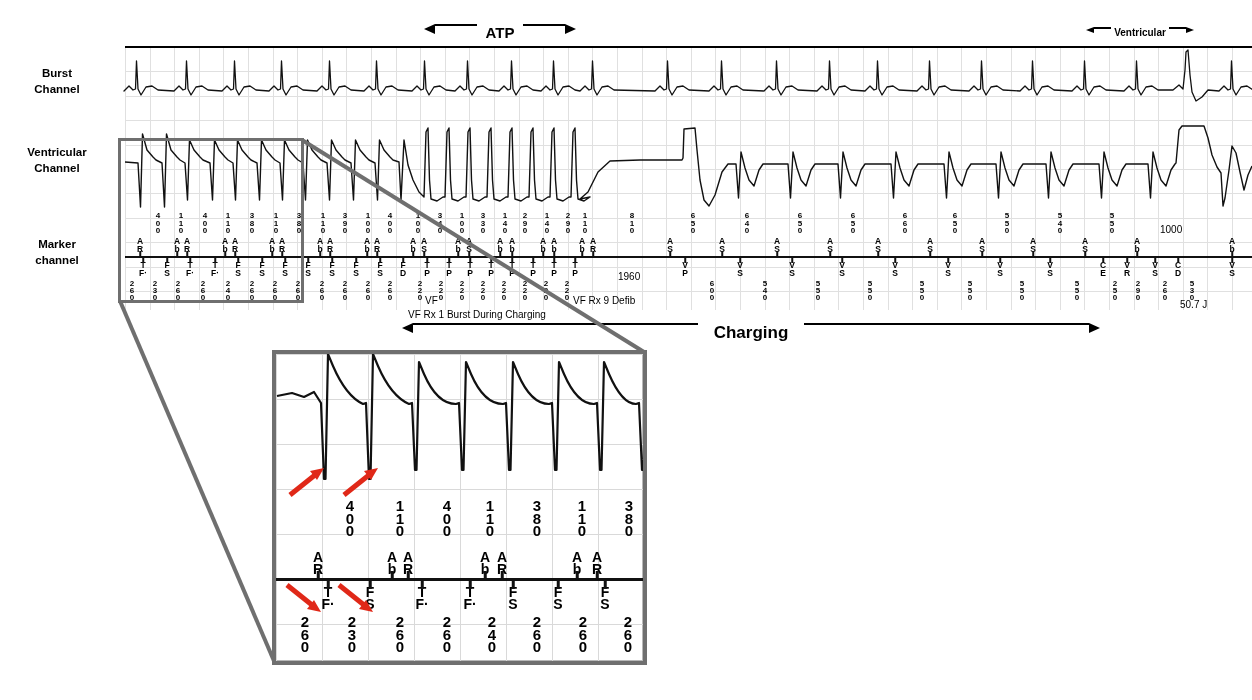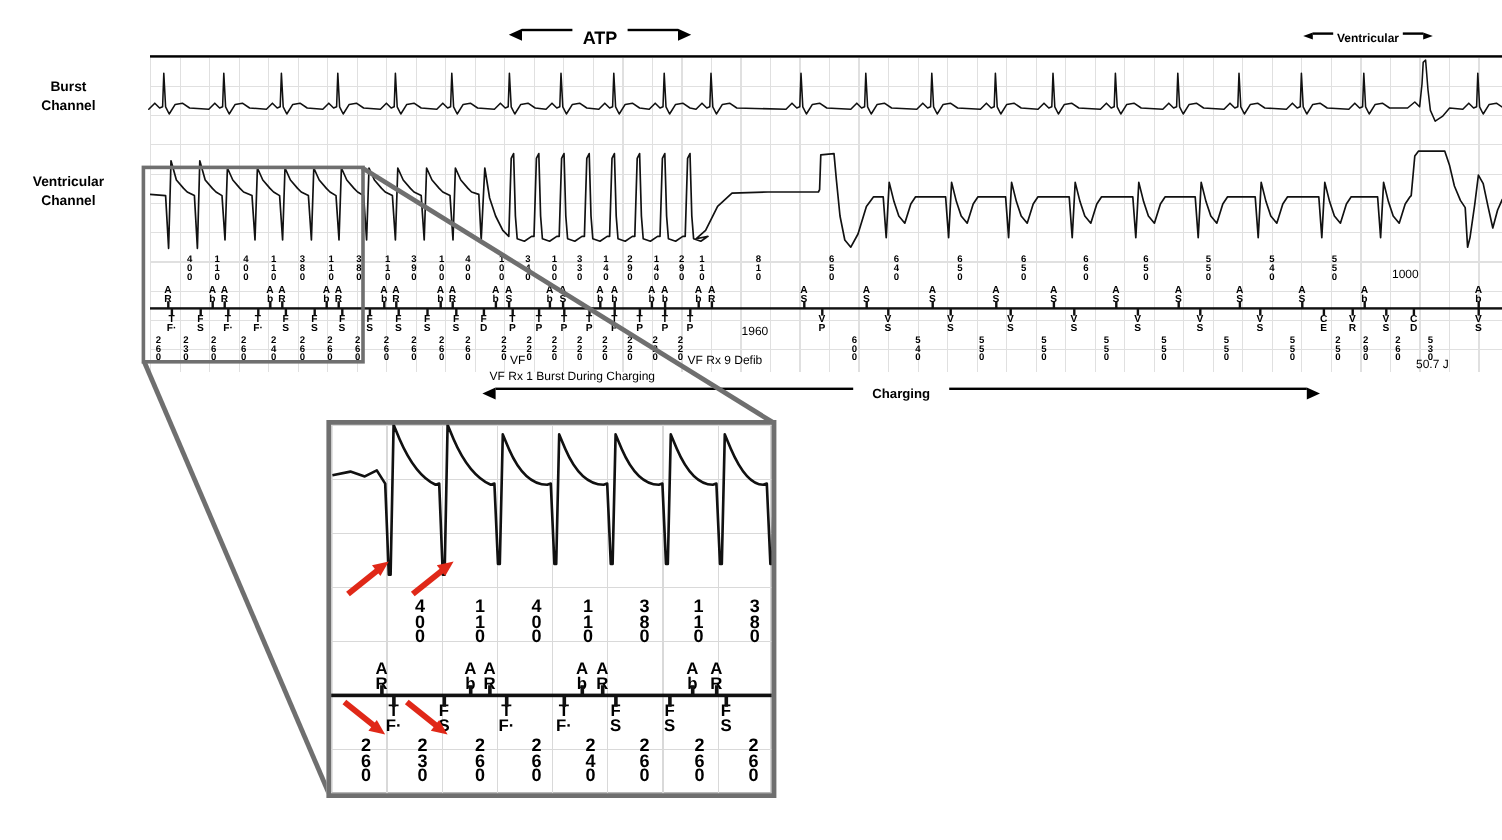--- a/index.html
+++ b/index.html
@@ -21,21 +21,21 @@
   .dbl .ah-l{width:0;height:0;border:5px solid transparent;border-left:0;border-right:11px solid #000;}
   .dbl .ah-r{width:0;height:0;border:5px solid transparent;border-right:0;border-left:11px solid #000;}
   .dbl .lbl{padding:0 9px;font-weight:bold;white-space:nowrap;}
   #atp-annot{left:424px;top:24px;width:152px;height:14px;}
   #atp-annot .lbl{font-size:15px;}
   #conf-annot{left:1086px;top:27px;width:108px;height:11px;}
   #conf-annot .lbl{font-size:10px;padding:0 3px;}
   #conf-annot .ah-l{border-width:3.5px;border-right-width:8px;border-left:0;}
   #conf-annot .ah-r{border-width:3.5px;border-left-width:8px;border-right:0;}
   #charging-annot{left:402px;top:323px;width:698px;height:22px;}
-  #charging-annot .lbl{font-size:11px;padding:0 16px;}
+  #charging-annot .lbl{font-size:17px;padding:0 16px;}
   
   .vstack{position:absolute;transform:translateX(-50%);font-weight:bold;text-align:center;color:#000;white-space:nowrap;}
   .num3{font-size:8px;}
   .num3 div{height:7.2px;line-height:7.2px;}
   .mk{font-size:8.5px;}
   .mk div{height:8px;line-height:8px;}
   .i-num{font-size:15px;}
   .i-num div{height:12.6px;line-height:12.6px;}
   .i-mk{font-size:14px;}
   .i-mk div{height:12px;line-height:12px;}
@@ -63,20 +63,24 @@
   <div class="abs" id="top-line"></div>
 
   <div class="abs chan-label" style="left:2px;top:65px;">
     <div>Burst</div>
     <div>Channel</div>
   </div>
   <div class="abs chan-label" style="left:2px;top:144px;">
     <div>Ventricular</div>
     <div>Channel</div>
   </div>
+  <div class="abs chan-label" style="left:2px;top:236px;">
+    <div>Marker</div>
+    <div>channel</div>
+  </div>
 
   <div class="abs dbl" id="atp-annot">
     <div class="ah-l"></div>
     <div class="ln"></div>
     <div class="lbl">ATP</div>
     <div class="ln"></div>
     <div class="ah-r"></div>
   </div>
 
   <div class="abs dbl" id="conf-annot">

